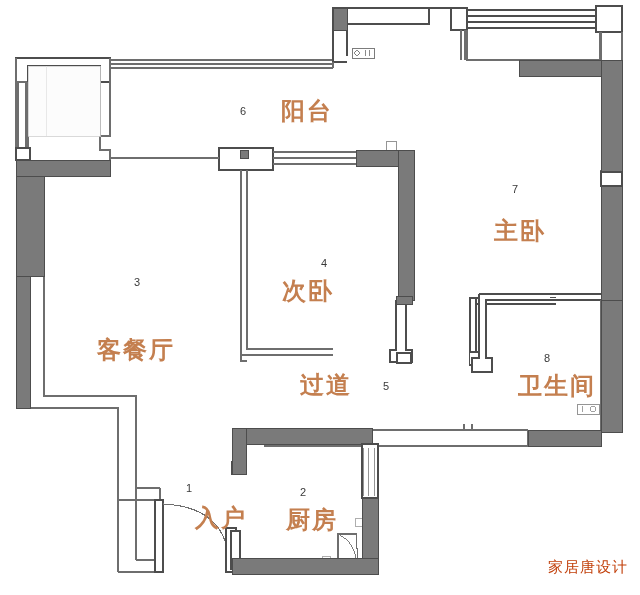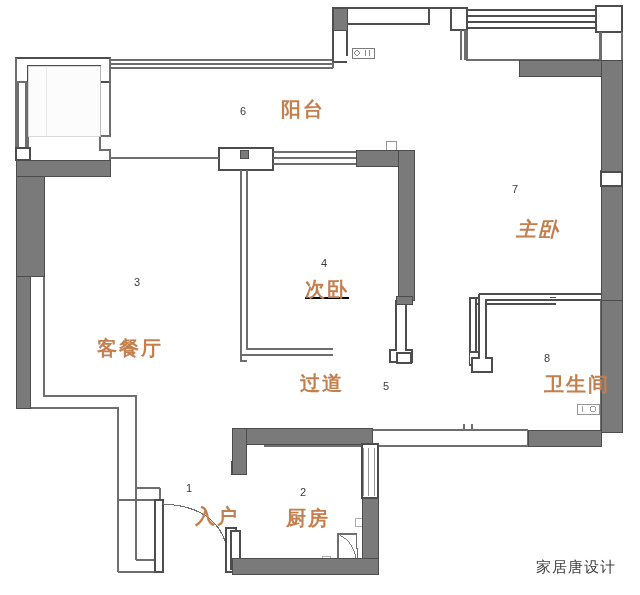--- a/index.html
+++ b/index.html
@@ -37,40 +37,40 @@
     pointer-events: none;
   }
   .room-label {
     position: absolute;
     pointer-events: auto;
     white-space: nowrap;
   }
   .room-name {
     font-family: "DejaVu Sans", sans-serif;
     color: #c47f4f;
-    font-size: 20px;
+    font-size: 24px;
     font-weight: 700;
     letter-spacing: 2px;
     line-height: 1;
     display: block;
   }
   .room-num {
     font-family: "Liberation Sans", sans-serif;
     color: #3a3a3a;
     font-size: 11px;
     line-height: 1;
     display: block;
   }
   .watermark {
     position: absolute;
-    right: 24px;
+    right: 12px;
     bottom: 18px;
     font-family: "DejaVu Sans", sans-serif;
     font-size: 15px;
-    color: #404040;
+    color: #c2410c;
     letter-spacing: 1px;
     pointer-events: auto;
     margin-left: 24px;
   }
 </style>
 </head>
 <body>
 
 <div id="plan-root">
 
@@ -254,49 +254,49 @@
     <div class="room-label" style="left:134px; top:277px;">
       <span class="room-num">3</span>
     </div>
     <div class="room-label" style="left:97px; top:298px;margin-top:40px;">
       <span class="room-name">客餐厅</span>
     </div>
 
     <div class="room-label" style="left:321px; top:258px;">
       <span class="room-num">4</span>
     </div>
-    <div class="room-label" style="left:305px; top:279px;text-decoration:underline;">
+    <div class="room-label" style="left:282px; top:279px;">
       <span class="room-name">次卧</span>
     </div>
 
     <div class="room-label" style="left:383px; top:381px;">
       <span class="room-num">5</span>
     </div>
     <div class="room-label" style="left:300px; top:373px;">
       <span class="room-name">过道</span>
     </div>
 
     <div class="room-label" style="left:240px; top:106px;">
       <span class="room-num">6</span>
     </div>
     <div class="room-label" style="left:281px; top:99px;">
       <span class="room-name">阳台</span>
     </div>
 
     <div class="room-label" style="left:512px; top:184px;">
       <span class="room-num">7</span>
     </div>
-    <div class="room-label" style="left:516px; top:219px;font-style:italic;">
+    <div class="room-label" style="left:494px; top:219px;">
       <span class="room-name">主卧</span>
     </div>
 
     <div class="room-label" style="left:544px; top:353px;">
       <span class="room-num">8</span>
     </div>
-    <div class="room-label" style="left:544px; top:374px;text-align:right;">
+    <div class="room-label" style="left:518px; top:374px;text-align:right;">
       <span class="room-name">卫生间</span>
     </div>
 
   </div>
 
   <div class="watermark">家居唐设计</div>
 
 </div>
 
 </body></html>

